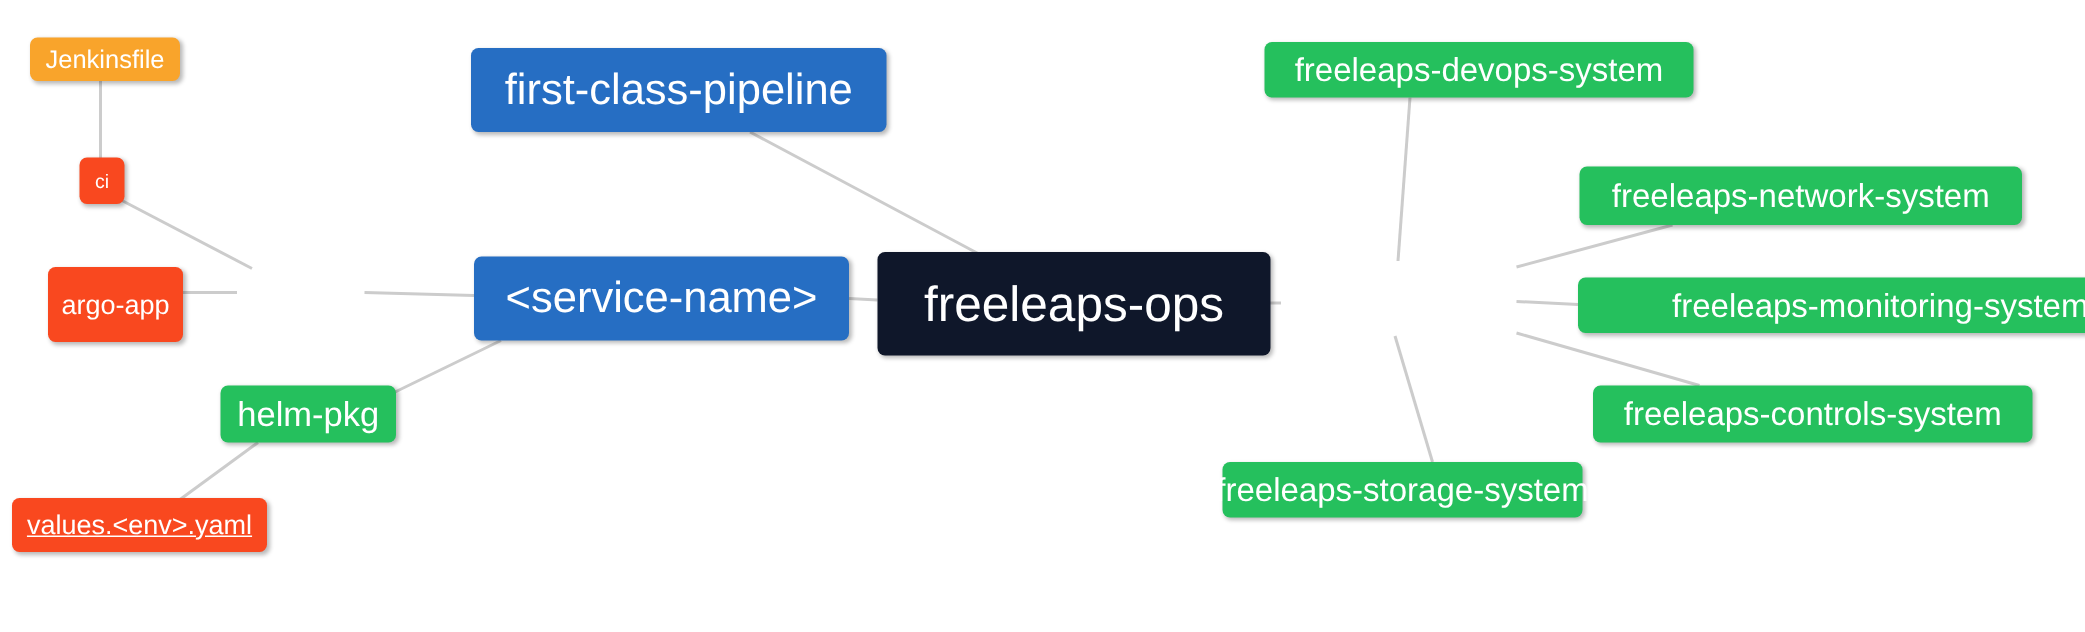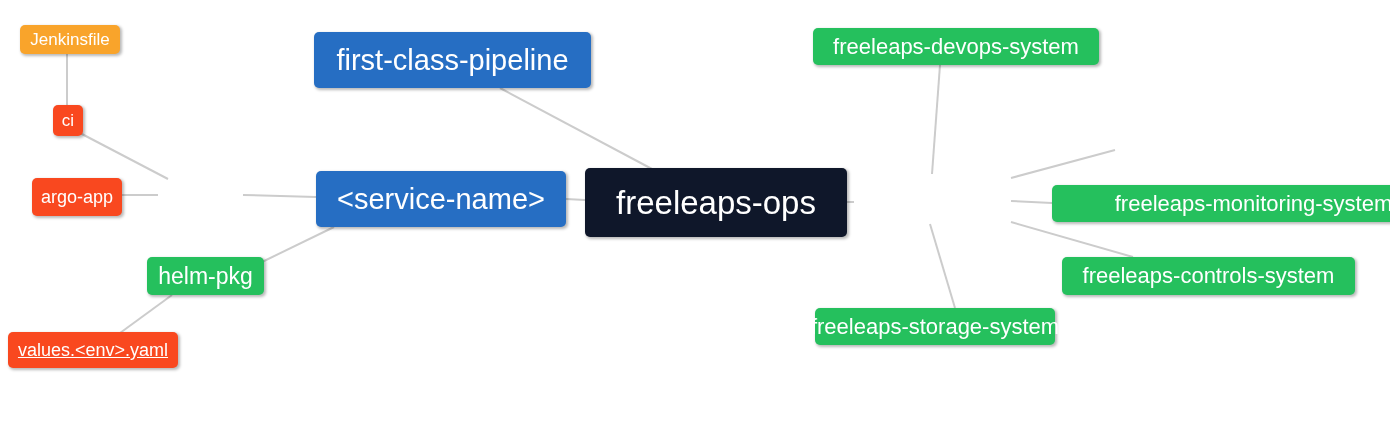--- a/index.html
+++ b/index.html
@@ -26,21 +26,21 @@
   .c-green{background:#25c05d;}
   .c-red{background:#f9481f;}
   .c-amber{background:#f9a42b;}
   .c-dark{background:#0f172a;}
   .s-xl{font-size:33px;}
   .s-lg{font-size:29px;}
   .s-md{font-size:22px;}
   .s-env{font-size:24px;}
   .s-helm{font-size:23px;}
   .s-sm{font-size:18px;}
-  .s-ci{font-size:17px;}
+  .s-ci{font-size:13px;}
   .s-xs{font-size:17px;}
 </style>
 </head>
 <body>
 
 <div class="canvas">
 
   <svg class="edges" viewBox="0 0 1390 421">
     <line x1="67" y1="54" x2="67" y2="106"></line>
     <line x1="80" y1="133" x2="168" y2="179"></line>
@@ -53,26 +53,27 @@
     <line x1="845" y1="202" x2="854" y2="202"></line>
     <line x1="940" y1="65" x2="932" y2="174"></line>
     <line x1="1011" y1="178" x2="1115" y2="150"></line>
     <line x1="1011" y1="201" x2="1052" y2="203"></line>
     <line x1="1011" y1="222" x2="1133" y2="257"></line>
     <line x1="930" y1="224" x2="955" y2="308"></line>
   </svg>
 
   <div class="node c-amber s-xs" style="left:20px;  top:25px;  width:100px; height:29px;">Jenkinsfile</div>
   <div class="node c-red s-ci" style="left:53px;  top:105px; width:30px;  height:31px;">ci</div>
-  <div class="node c-red s-sm" style="left:32px;  top:178px; width:90px;  height:38px;text-align:center;">argo-app</div>
+  <div class="node c-red s-sm" style="left:32px;  top:178px; width:90px;  height:50px;text-align:center;">argo-app</div>
   <div class="node c-green s-helm" style="left:147px; top:257px; width:117px; height:38px;">helm-pkg</div>
   <div class="node c-red s-sm" style="left:8px;   top:332px; width:170px; height:36px;text-decoration:underline;">values.&lt;env&gt;.yaml</div>
 
   <div class="node c-blue s-lg" style="left:314px; top:32px;  width:277px; height:56px;">first-class-pipeline</div>
   <div class="node c-blue s-lg" style="left:316px; top:171px; width:250px; height:56px;">&lt;service-name&gt;</div>
   <div class="node c-dark s-xl" style="left:585px; top:168px; width:262px; height:69px;">freeleaps-ops</div>
 
-  <div class="node c-green s-md" style="left:813px;  top:28px;  width:286px; height:37px;text-align:center;">freeleaps-devops-system</div>
+  <div class="node c-green s-md" style="left:843px;  top:28px;  width:286px; height:37px;text-align:center;">freeleaps-devops-system</div>
+  <div class="node c-green s-md" style="left:1053px; top:111px; width:295px; height:39px;">freeleaps-network-system</div>
   <div class="node c-green s-md" style="left:1052px; top:185px; width:323px; height:37px;padding-left:40px;">freeleaps-monitoring-system</div>
   <div class="node c-green s-md" style="left:1062px; top:257px; width:293px; height:38px;">freeleaps-controls-system</div>
   <div class="node c-green s-md" style="left:815px;  top:308px; width:240px; height:37px;">freeleaps-storage-system</div>
 
 </div>
 
 </body></html>

